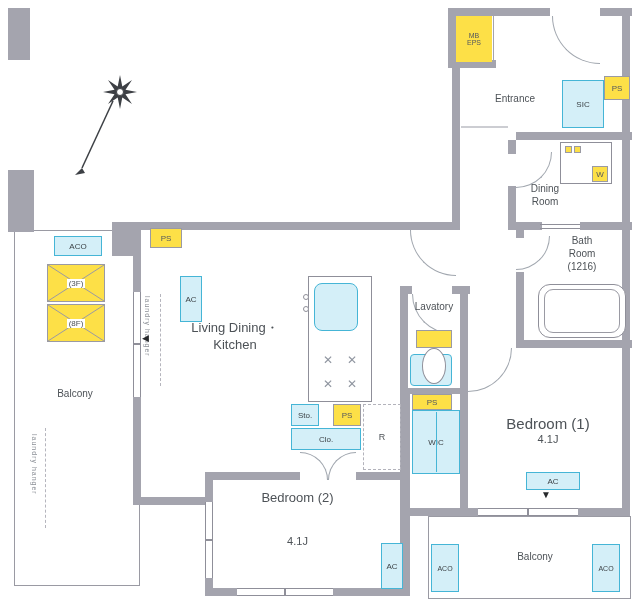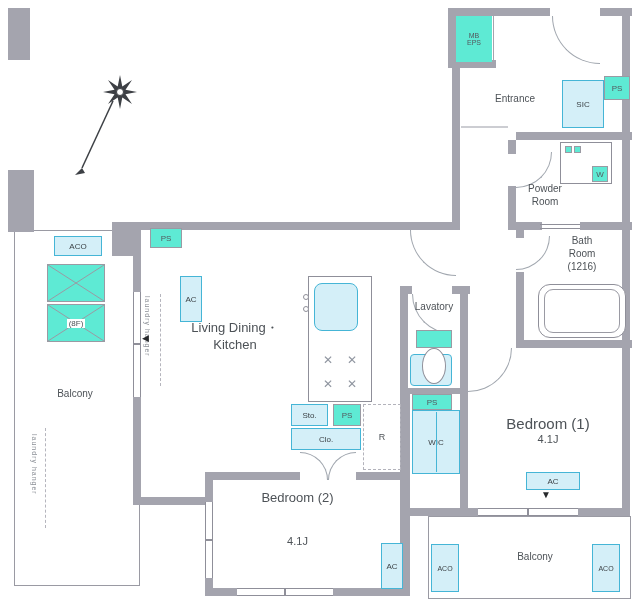--- a/index.html
+++ b/index.html
@@ -2,21 +2,21 @@
 <html><head>
 <meta charset="utf-8">
 <style>
   *{box-sizing:border-box;margin:0;padding:0}
   body{background:#ffffff}
   .plan{position:relative;width:640px;height:612px;background:#fff;
         font-family:"Liberation Sans",sans-serif;color:#54585e;overflow:hidden}
   .abs{position:absolute}
   .wall{position:absolute;background:#a4a4ae}
   .thin{position:absolute;border:1px solid #9a9aa3;background:#fff}
-  .box{position:absolute;background:#5eead4;border:1px solid #9a9aa3;
+  .box{position:absolute;background:#fde047;border:1px solid #9a9aa3;
        display:flex;align-items:center;justify-content:center;white-space:pre-line;text-align:center}
   .cyan{position:absolute;background:#d4eff8;border:1.5px solid #45b5d6;
         display:flex;align-items:center;justify-content:center;font-size:8px;color:#3c4246;
         white-space:pre-line;text-align:center}
   .lbl{position:absolute;white-space:pre-line;text-align:center;line-height:1.3;color:#4d5257}
   .arc{position:absolute;border:0 solid #a0a6ae;background:transparent}
   .cb-tl{border-bottom-right-radius:100%;border-right-width:1px;border-bottom-width:1px}
   .cb-tr{border-bottom-left-radius:100%;border-left-width:1px;border-bottom-width:1px}
   .cb-bl{border-top-right-radius:100%;border-top-width:1px;border-right-width:1px}
   .cb-br{border-top-left-radius:100%;border-top-width:1px;border-left-width:1px}
@@ -117,21 +117,21 @@
   <div class="box" style="left:592px;top:166px;width:16px;height:16px;font-size:8px">
     <span>W</span>
   </div>
   <div class="cyan" style="left:410px;top:354px;width:42px;height:32px;border-radius:4px"></div>
   <div class="box" style="left:416px;top:330px;width:36px;height:18px"></div>
   <div class="abs" style="left:422px;top:348px;width:24px;height:36px;background:#fff;border:1px solid #8f8f99;border-radius:50%"></div>
 
   <div class="cyan" style="left:562px;top:80px;width:42px;height:48px">SIC</div>
   <div class="box" style="left:604px;top:76px;width:26px;height:24px;font-size:8px">PS</div>
   <div class="box" style="left:150px;top:228px;width:32px;height:20px;font-size:8px">PS</div>
-  <div class="cyan" style="left:291px;top:404px;width:37px;height:22px">Sto.</div>
+  <div class="cyan" style="left:291px;top:404px;width:28px;height:22px">Sto.</div>
   <div class="box" style="left:333px;top:404px;width:28px;height:22px;font-size:8px">PS</div>
   <div class="cyan" style="left:291px;top:428px;width:70px;height:22px">Clo.</div>
   <div class="abs" style="left:363px;top:404px;width:38px;height:66px;border:1px dashed #b3b3bb;display:flex;align-items:center;justify-content:center;font-size:9px;color:#4d5257">
     <span>R</span>
   </div>
   <div class="box" style="left:412px;top:394px;width:40px;height:16px;font-size:8px">PS</div>
   <div class="cyan" style="left:412px;top:410px;width:48px;height:64px">WIC</div>
   <div class="tick" style="left:436px;top:412px;width:1px;height:60px;background:#45b5d6"></div>
   <div class="box" style="left:456px;top:16px;width:36px;height:46px;font-size:7px;border:none">
     <span style="white-space:pre-line;text-align:center">MB
@@ -143,36 +143,39 @@
   <div class="cyan" style="left:381px;top:543px;width:22px;height:46px">AC</div>
   <div class="cyan" style="left:54px;top:236px;width:48px;height:20px">ACO</div>
   <div class="cyan" style="left:431px;top:544px;width:28px;height:48px;font-size:7px">ACO</div>
   <div class="cyan" style="left:592px;top:544px;width:28px;height:48px;font-size:7px">ACO</div>
 
   <div class="box" style="left:47px;top:264px;width:58px;height:38px"></div>
   <svg class="abs" style="left:47px;top:264px" width="58" height="38">
     <line x1="1" y1="1" x2="57" y2="37" stroke="#9a9aa3" stroke-width="1"></line>
     <line x1="57" y1="1" x2="1" y2="37" stroke="#9a9aa3" stroke-width="1"></line>
   </svg>
+  <div class="abs" style="left:47px;top:264px;width:58px;height:38px;display:flex;align-items:center;justify-content:center">
+    <span style="font-size:8px;background:#fff;padding:0 2px;color:#4d5257">(3F)</span>
+  </div>
   <div class="box" style="left:47px;top:304px;width:58px;height:38px"></div>
   <svg class="abs" style="left:47px;top:304px" width="58" height="38">
     <line x1="1" y1="1" x2="57" y2="37" stroke="#9a9aa3" stroke-width="1"></line>
     <line x1="57" y1="1" x2="1" y2="37" stroke="#9a9aa3" stroke-width="1"></line>
   </svg>
   <div class="abs" style="left:47px;top:304px;width:58px;height:38px;display:flex;align-items:center;justify-content:center">
     <span style="font-size:8px;background:#fff;padding:0 2px;color:#4d5257">(8F)</span>
   </div>
 
   <div class="dash" style="left:160px;top:294px;height:92px"></div>
   <div class="vtext" style="left:144px;top:296px;height:90px">laundry hanger</div>
   <div class="dash" style="left:45px;top:428px;height:100px"></div>
   <div class="vtext" style="left:31px;top:434px;height:90px">laundry hanger</div>
 
   <div class="lbl" style="left:470px;top:92px;width:90px;font-size:10px">Entrance</div>
-  <div class="lbl" style="left:514px;top:182px;width:62px;font-size:10px">Powder
+  <div class="lbl" style="left:514px;top:182px;width:62px;font-size:10px">Dining
 Room</div>
   <div class="lbl" style="left:548px;top:234px;width:68px;font-size:10px">Bath
 Room
 (1216)</div>
   <div class="lbl" style="left:404px;top:300px;width:60px;font-size:10px">Lavatory</div>
   <div class="lbl" style="left:150px;top:320px;width:170px;font-size:13px">Living Dining・
 Kitchen</div>
   <div class="lbl" style="left:488px;top:414px;width:120px;font-size:15px">Bedroom (1)</div>
   <div class="lbl" style="left:488px;top:432px;width:120px;font-size:11px">4.1J</div>
   <div class="lbl" style="left:235px;top:490px;width:125px;font-size:13px">Bedroom (2)</div>

